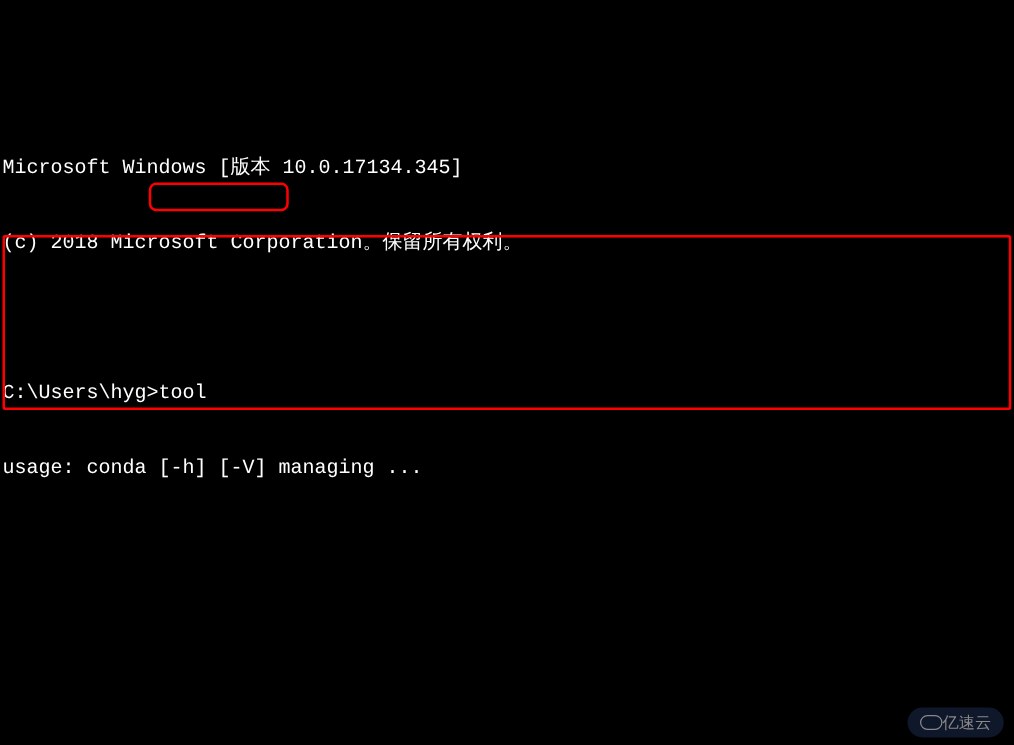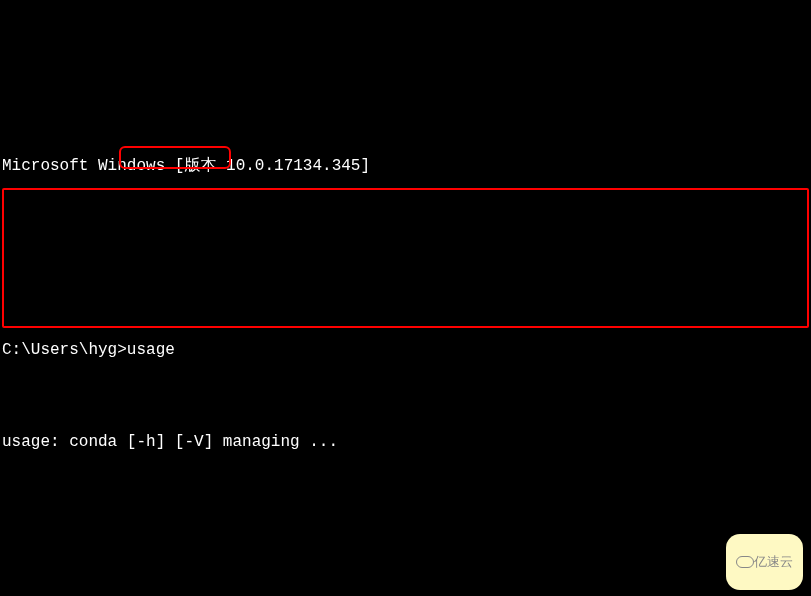--- a/index.html
+++ b/index.html
@@ -12,21 +12,21 @@
       width: 811px;
       height: 596px;
       overflow: hidden;
       position: relative;
       white-space: pre;
     }
     .terminal {
       padding: 4px 2px;
       position: relative;
     }
-    .line { white-space: pre; margin-top: 32px; }
+    .line { white-space: pre; }
     .highlight-box-1 {
       position: absolute;
       border: 2px solid #ff0000;
       border-radius: 6px;
       left: 119px;
       top: 66px;
       width: 112px;
       height: 23px;
       pointer-events: none;
     }
@@ -37,46 +37,47 @@
       left: 2px;
       top: 108px;
       width: 807px;
       height: 140px;
       pointer-events: none;
     }
     .watermark {
       position: absolute;
       right: 8px;
       bottom: 6px;
-      background: #fef9c3;
+      background: #0f172a;
       color: #888;
       border-radius: 14px;
-      padding: 18px 10px;
+      padding: 2px 10px;
       font-family: sans-serif;
       font-size: 13px;
       display: flex;
       align-items: center;
       gap: 0;
     }
     .watermark-icon {
       width: 18px; height: 12px;
       border: 1px solid #888;
       border-radius: 8px;
       position: relative;
     }
   </style>
 </head>
 <body>
 
 
 
 <div class="terminal">
   <div class="line">Microsoft Windows [版本 10.0.17134.345]</div>
+  <div class="line">(c) 2018 Microsoft Corporation。保留所有权利。</div>
   <div class="line"> </div>
-  <div class="line"><span>C:\Users\hyg&gt;</span><span>usage</span></div>
+  <div class="line"><span>C:\Users\hyg&gt;</span><span>tool</span></div>
   <div class="line">usage: conda [-h] [-V] managing ...</div>
   <div class="line"> </div>
   <div class="line"> </div>
   
   
   
   
   
 
   <div class="highlight-box-1"></div>

